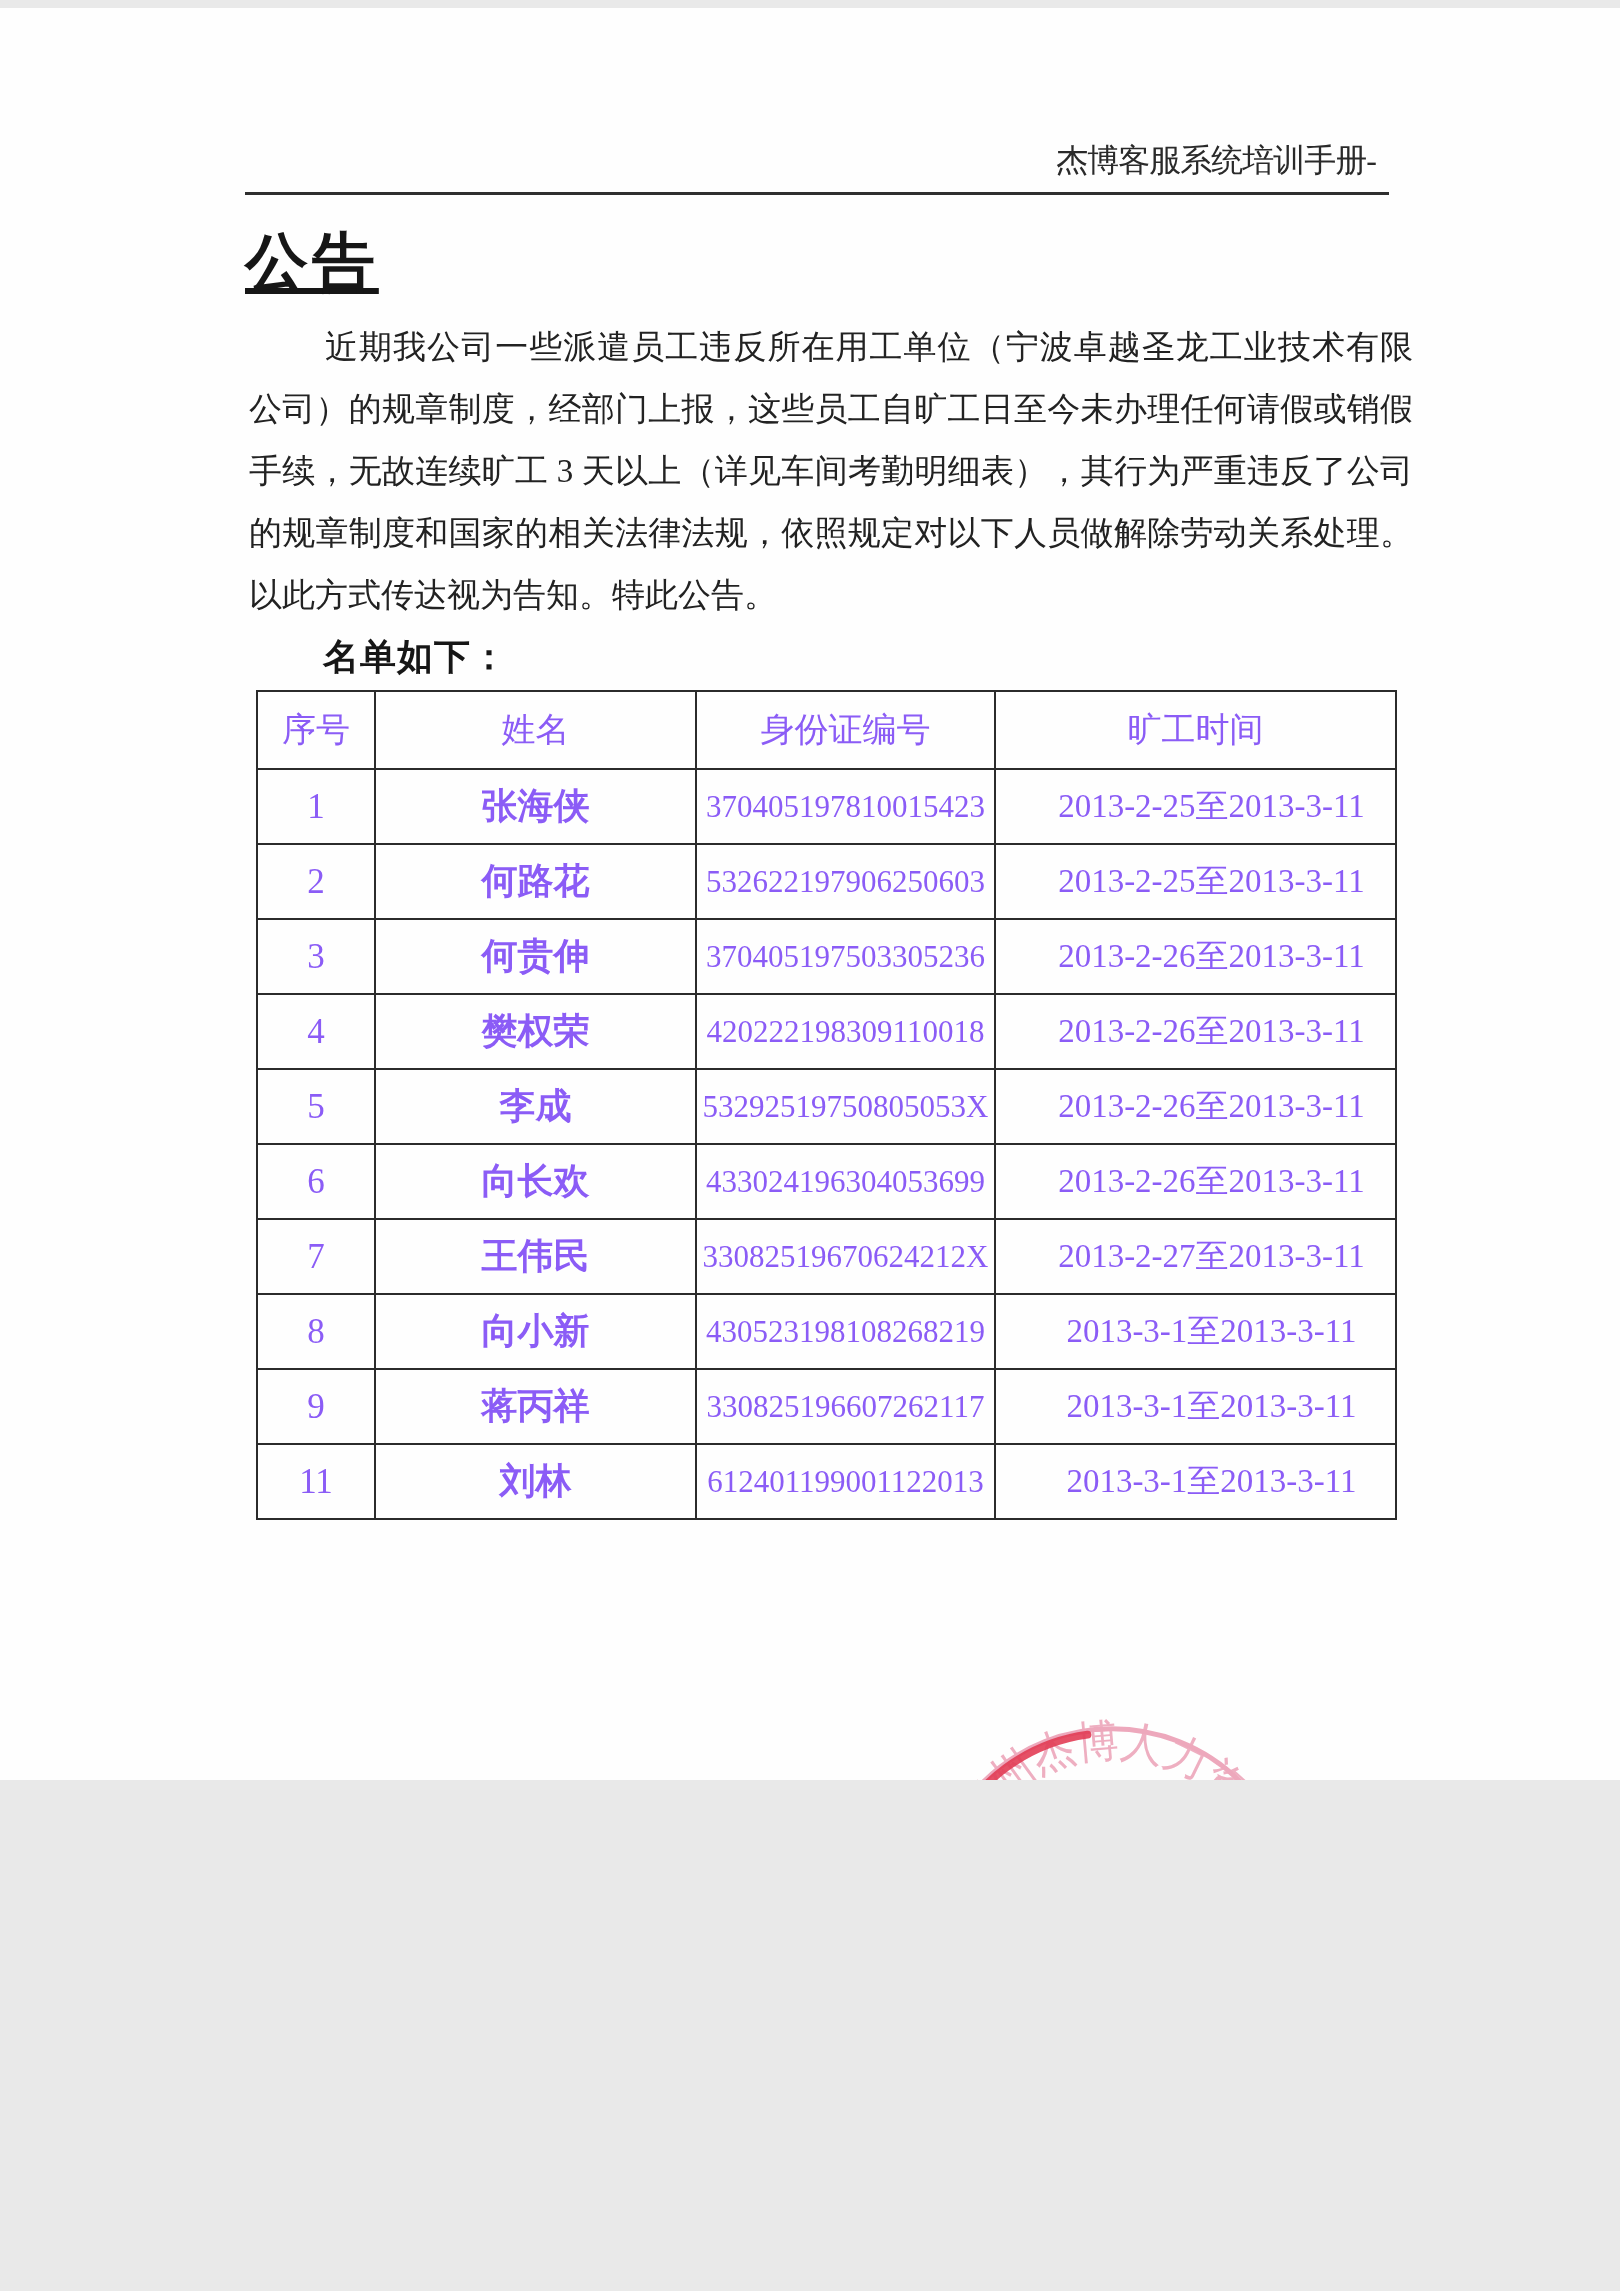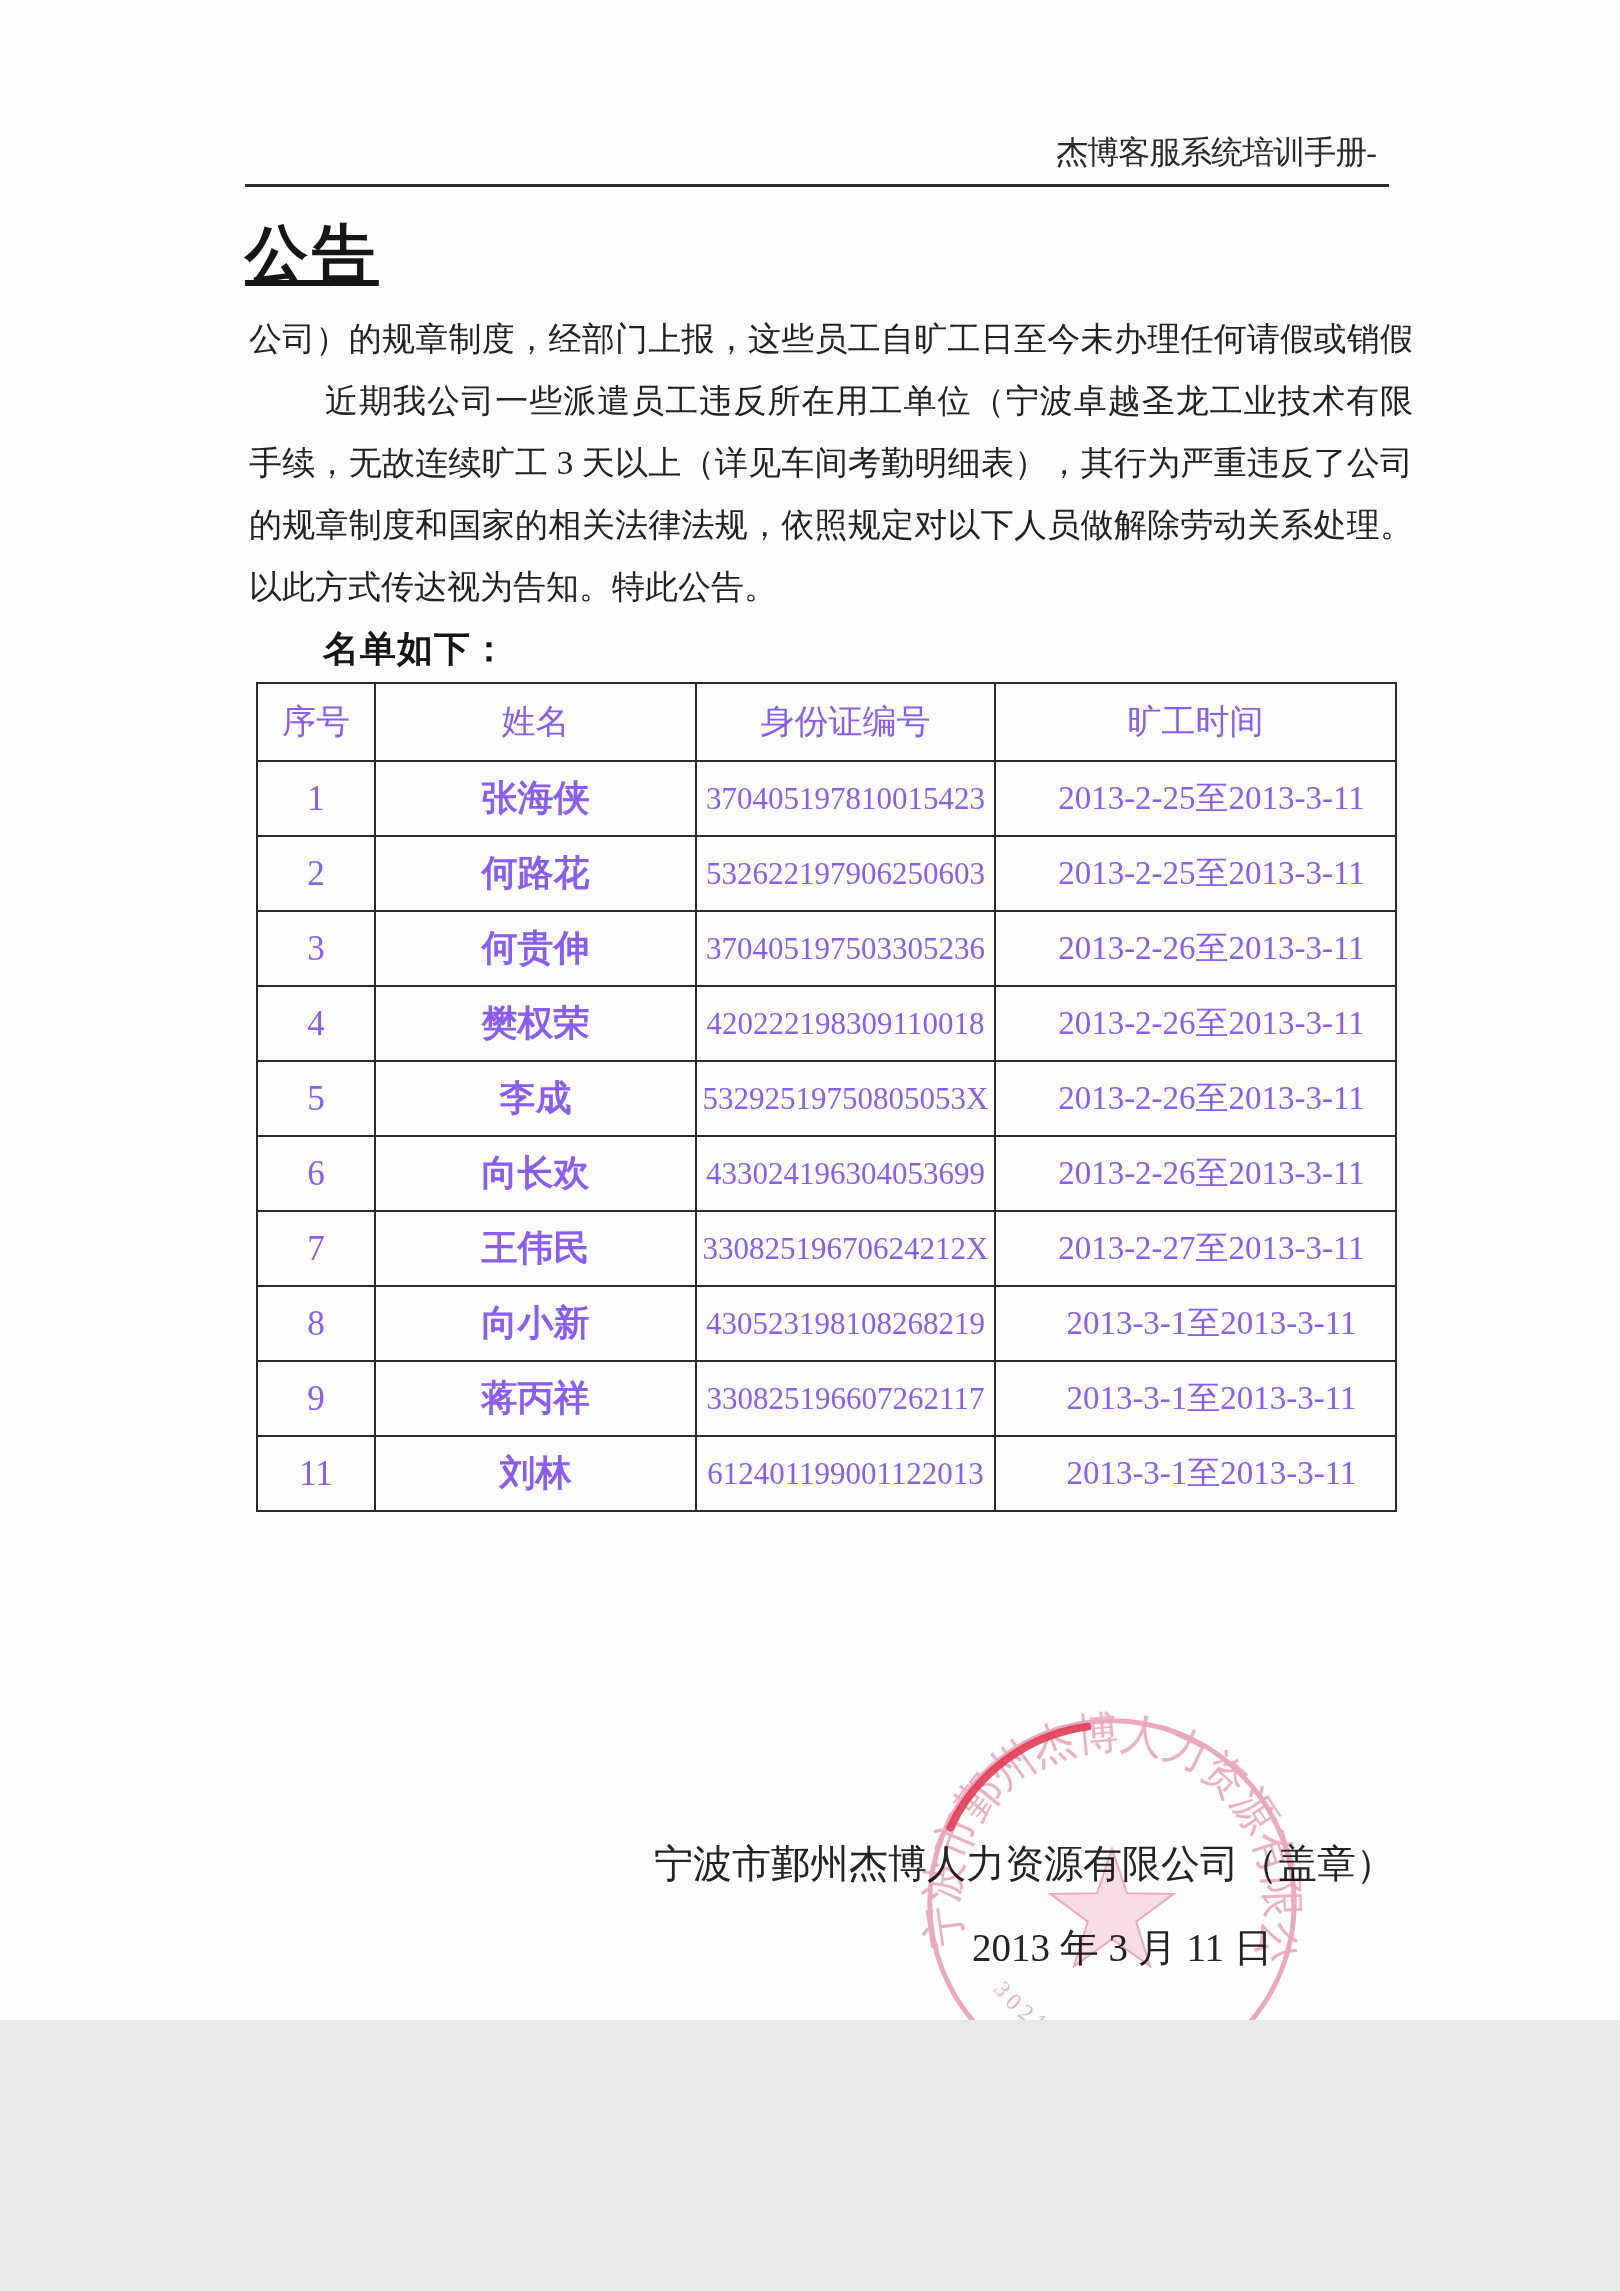--- a/index.html
+++ b/index.html
@@ -1,19 +1,19 @@
 <!DOCTYPE html>
 <html><head>
 <meta charset="utf-8">
 <style>
   html,body{margin:0;padding:0;background:#e9e9e9;}
   .page{
     position:relative;
-    width:1620px;height:2020px;
-    margin:0 auto;
+    width:1620px;height:1772px;
+    margin:8px auto;
     background:#fefefe;
     overflow:hidden;
     font-family:"Liberation Serif","DejaVu Serif",serif;
     color:#1d1d1d;
   }
   
   .hdr-text{
     position:absolute;left:249px;top:131px;width:1127px;
     text-align:right;font-size:32px;letter-spacing:-1px;color:#2a2a2a;
   }
@@ -84,22 +84,22 @@
 <body>
 
 <div class="page">
 
   <div class="hdr-text">杰博客服系统培训手册-</div>
   <div class="hdr-rule"></div>
 
   <div class="doc-title">公告</div>
 
   <div class="para">
+    <div class="para-line indent">近期我公司一些派遣员工违反所在用工单位（宁波卓越圣龙工业技术有限</div>
     <div class="para-line">公司）的规章制度，经部门上报，这些员工自旷工日至今未办理任何请假或销假</div>
-    <div class="para-line indent">近期我公司一些派遣员工违反所在用工单位（宁波卓越圣龙工业技术有限</div>
     <div class="para-line">手续，无故连续旷工 3 天以上（详见车间考勤明细表），其行为严重违反了公司</div>
     <div class="para-line">的规章制度和国家的相关法律法规，依照规定对以下人员做解除劳动关系处理。</div>
     <div class="para-line last">以此方式传达视为告知。特此公告。</div>
   </div>
 
   <div class="list-label">名单如下：</div>
 
   <table class="absence">
     <colgroup>
       <col style="width:118px">

